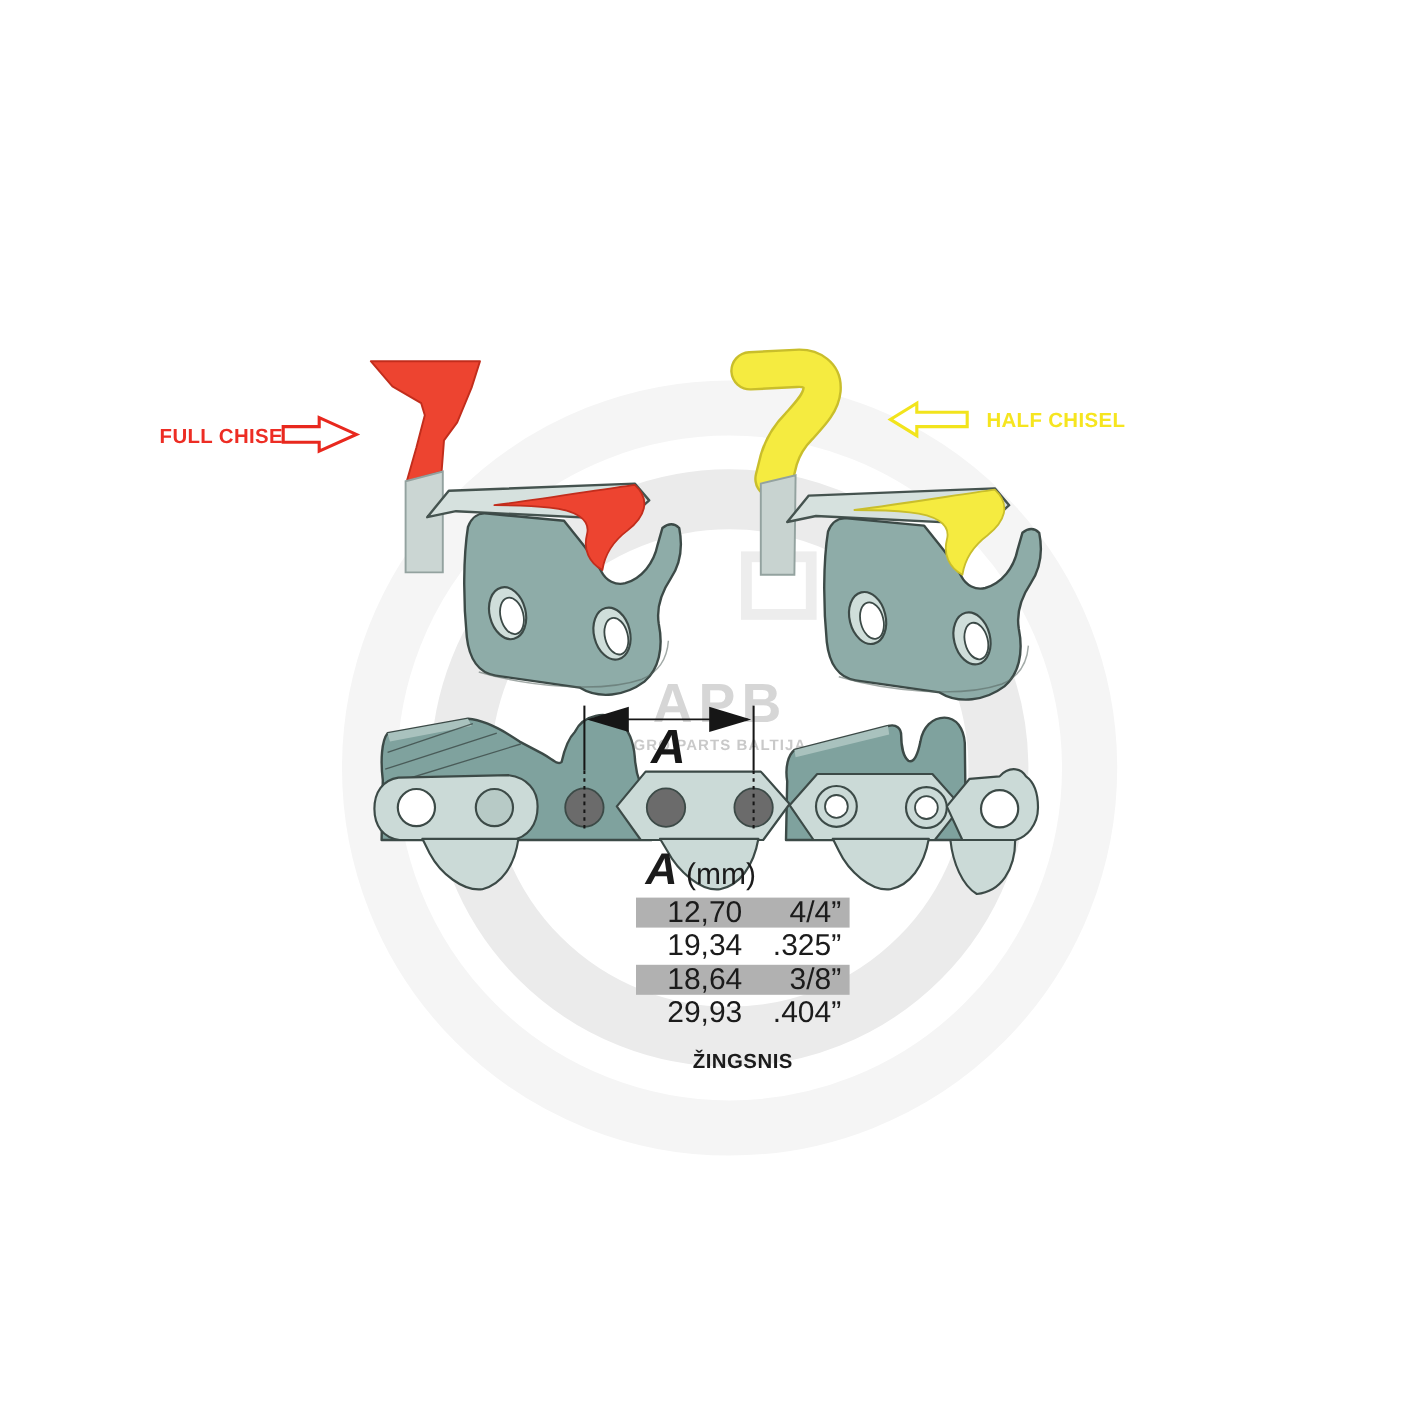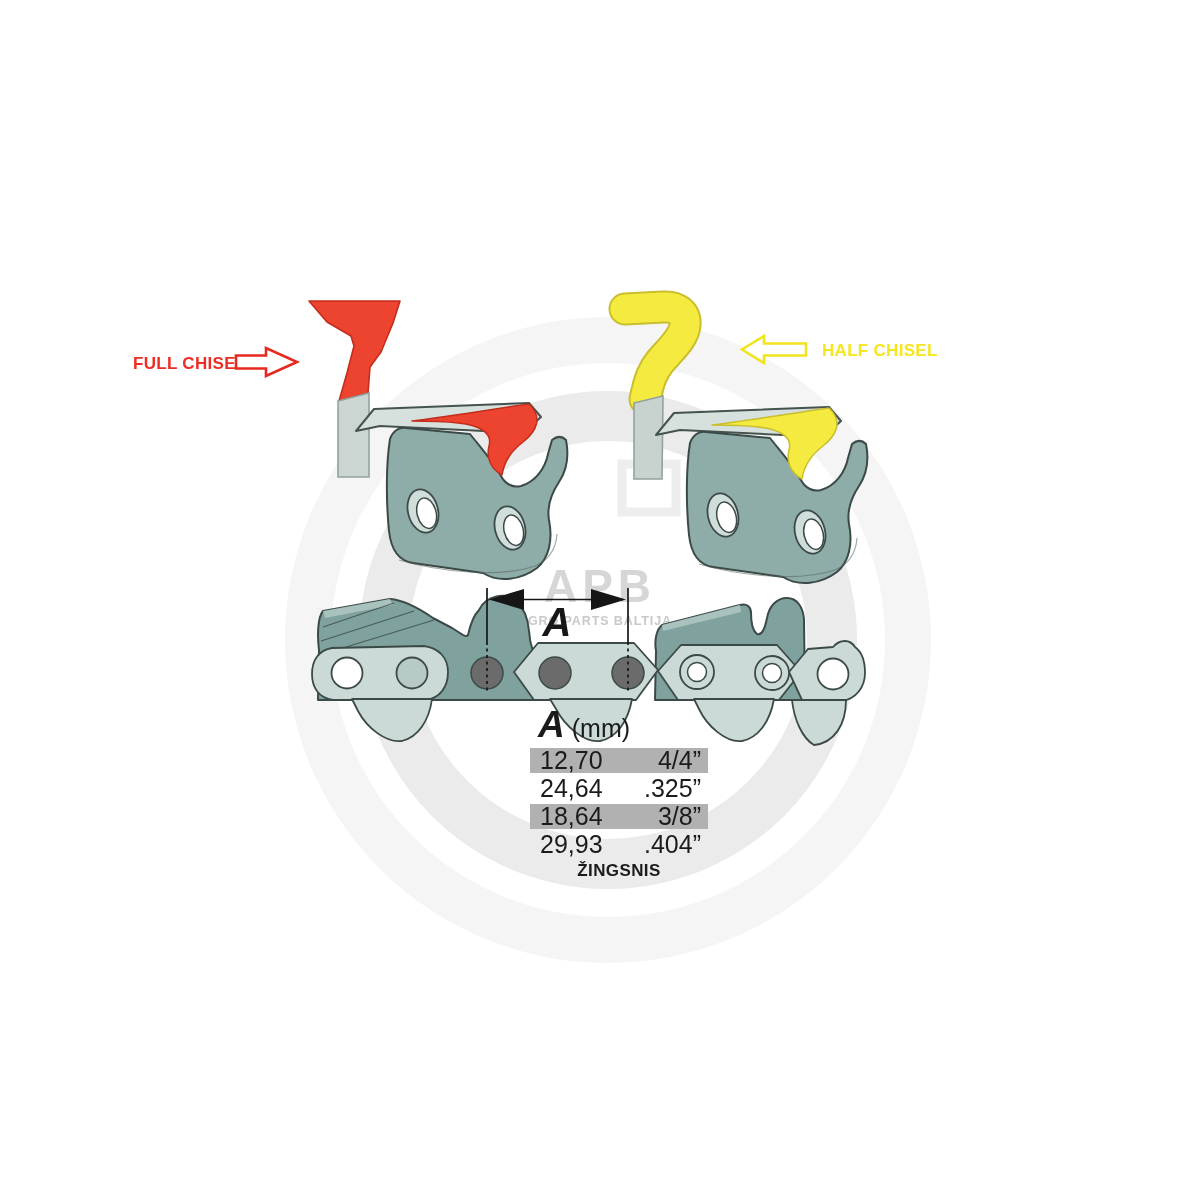--- a/index.html
+++ b/index.html
@@ -6,23 +6,23 @@
   .stage{position:relative;width:1188px;height:1188px;background:#fff;overflow:hidden;
          font-family:"Liberation Sans",sans-serif;}
   svg.layer{position:absolute;left:0;top:0;}
   svg text{font-family:"Liberation Sans",sans-serif;}
   
   .pitch-table{position:absolute;left:530px;top:708px;width:178px;color:#1b1b1b;}
   .pt-header{margin:0 0 6px 8px;display:flex;align-items:baseline;gap:7px;height:34px;}
   .pt-A{font-style:italic;font-weight:bold;font-size:37px;line-height:34px;}
   .pt-unit{font-size:25px;text-align:center;}
   .pt-row{display:flex;justify-content:space-between;align-items:center;height:25px;
-          margin-bottom:3px;padding:0 7px 0 10px;font-size:25px;}
+          margin-bottom:3px;padding:0 7px 0 26px;font-size:25px;}
   .pt-row.hl{background:#b1b1b1;}
-  .pt-caption{margin-top:4px;text-align:center;font-weight:bold;font-size:17px;letter-spacing:.4px;}
+  .pt-caption{margin-top:18px;text-align:center;font-weight:bold;font-size:17px;letter-spacing:.4px;}
 </style>
 </head>
 <body>
 
 <div class="stage">
 
 <svg class="layer" width="1188" height="1188" viewBox="0 0 1188 1188">
 
   <g>
     <circle cx="608" cy="640" r="300" fill="none" stroke="#f5f5f5" stroke-width="46"></circle>
@@ -133,21 +133,21 @@
 <div class="pitch-table">
   <div class="pt-header">
     <span class="pt-A">A</span>
     <span class="pt-unit">(mm)</span>
   </div>
   <div class="pt-row hl">
     <span>12,70</span>
     <span>4/4”</span>
   </div>
   <div class="pt-row">
-    <span>24,64</span>
+    <span>19,34</span>
     <span>.325”</span>
   </div>
   <div class="pt-row hl">
     <span>18,64</span>
     <span>3/8”</span>
   </div>
   <div class="pt-row">
     <span>29,93</span>
     <span>.404”</span>
   </div>

